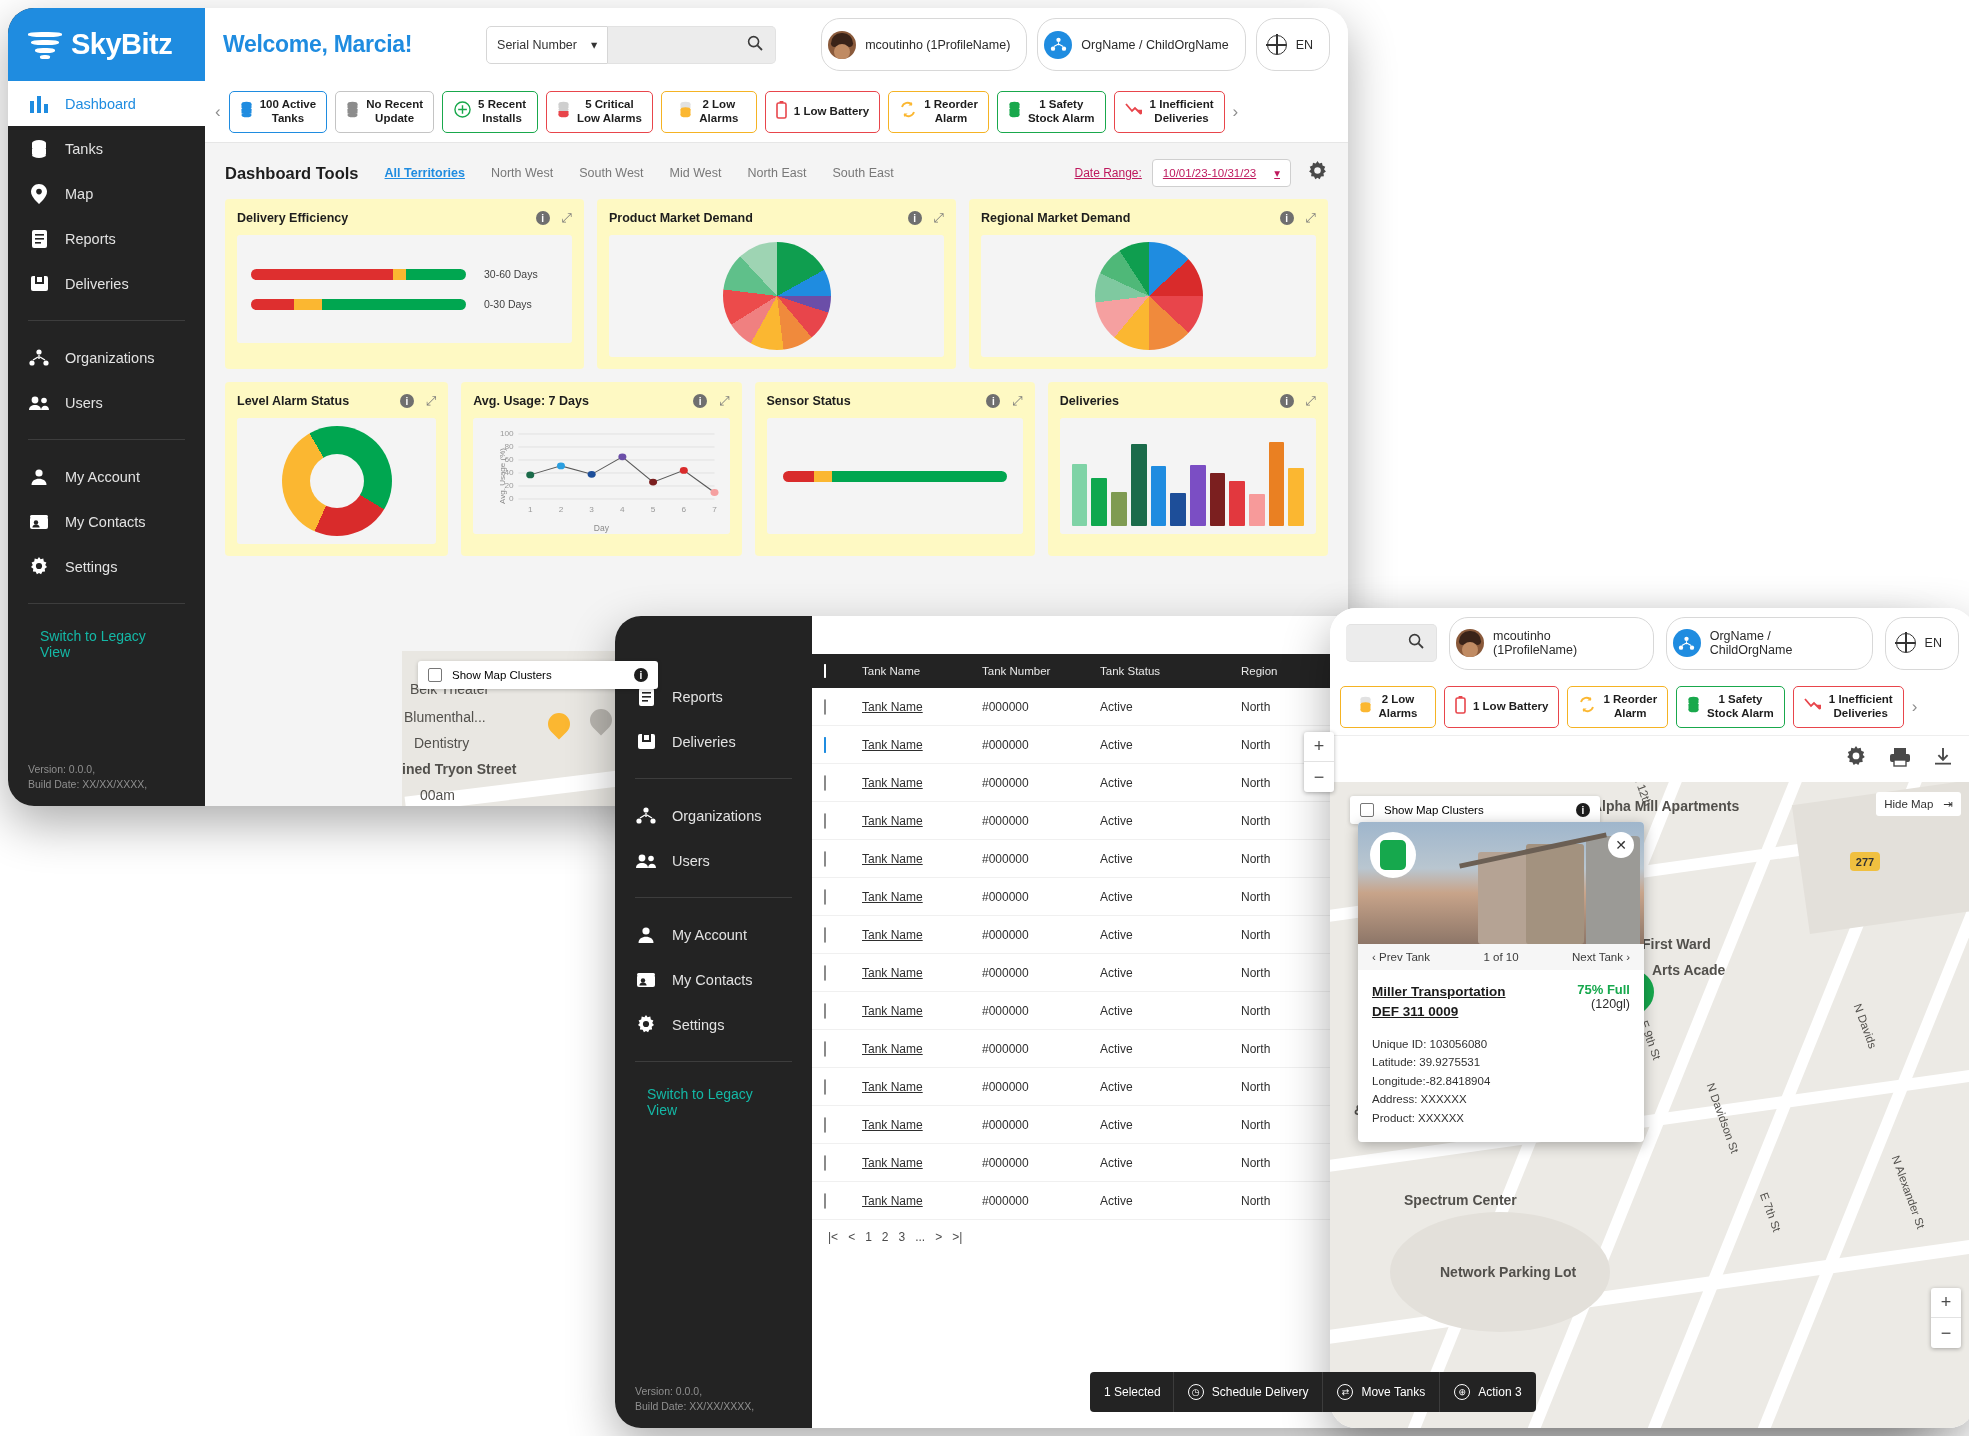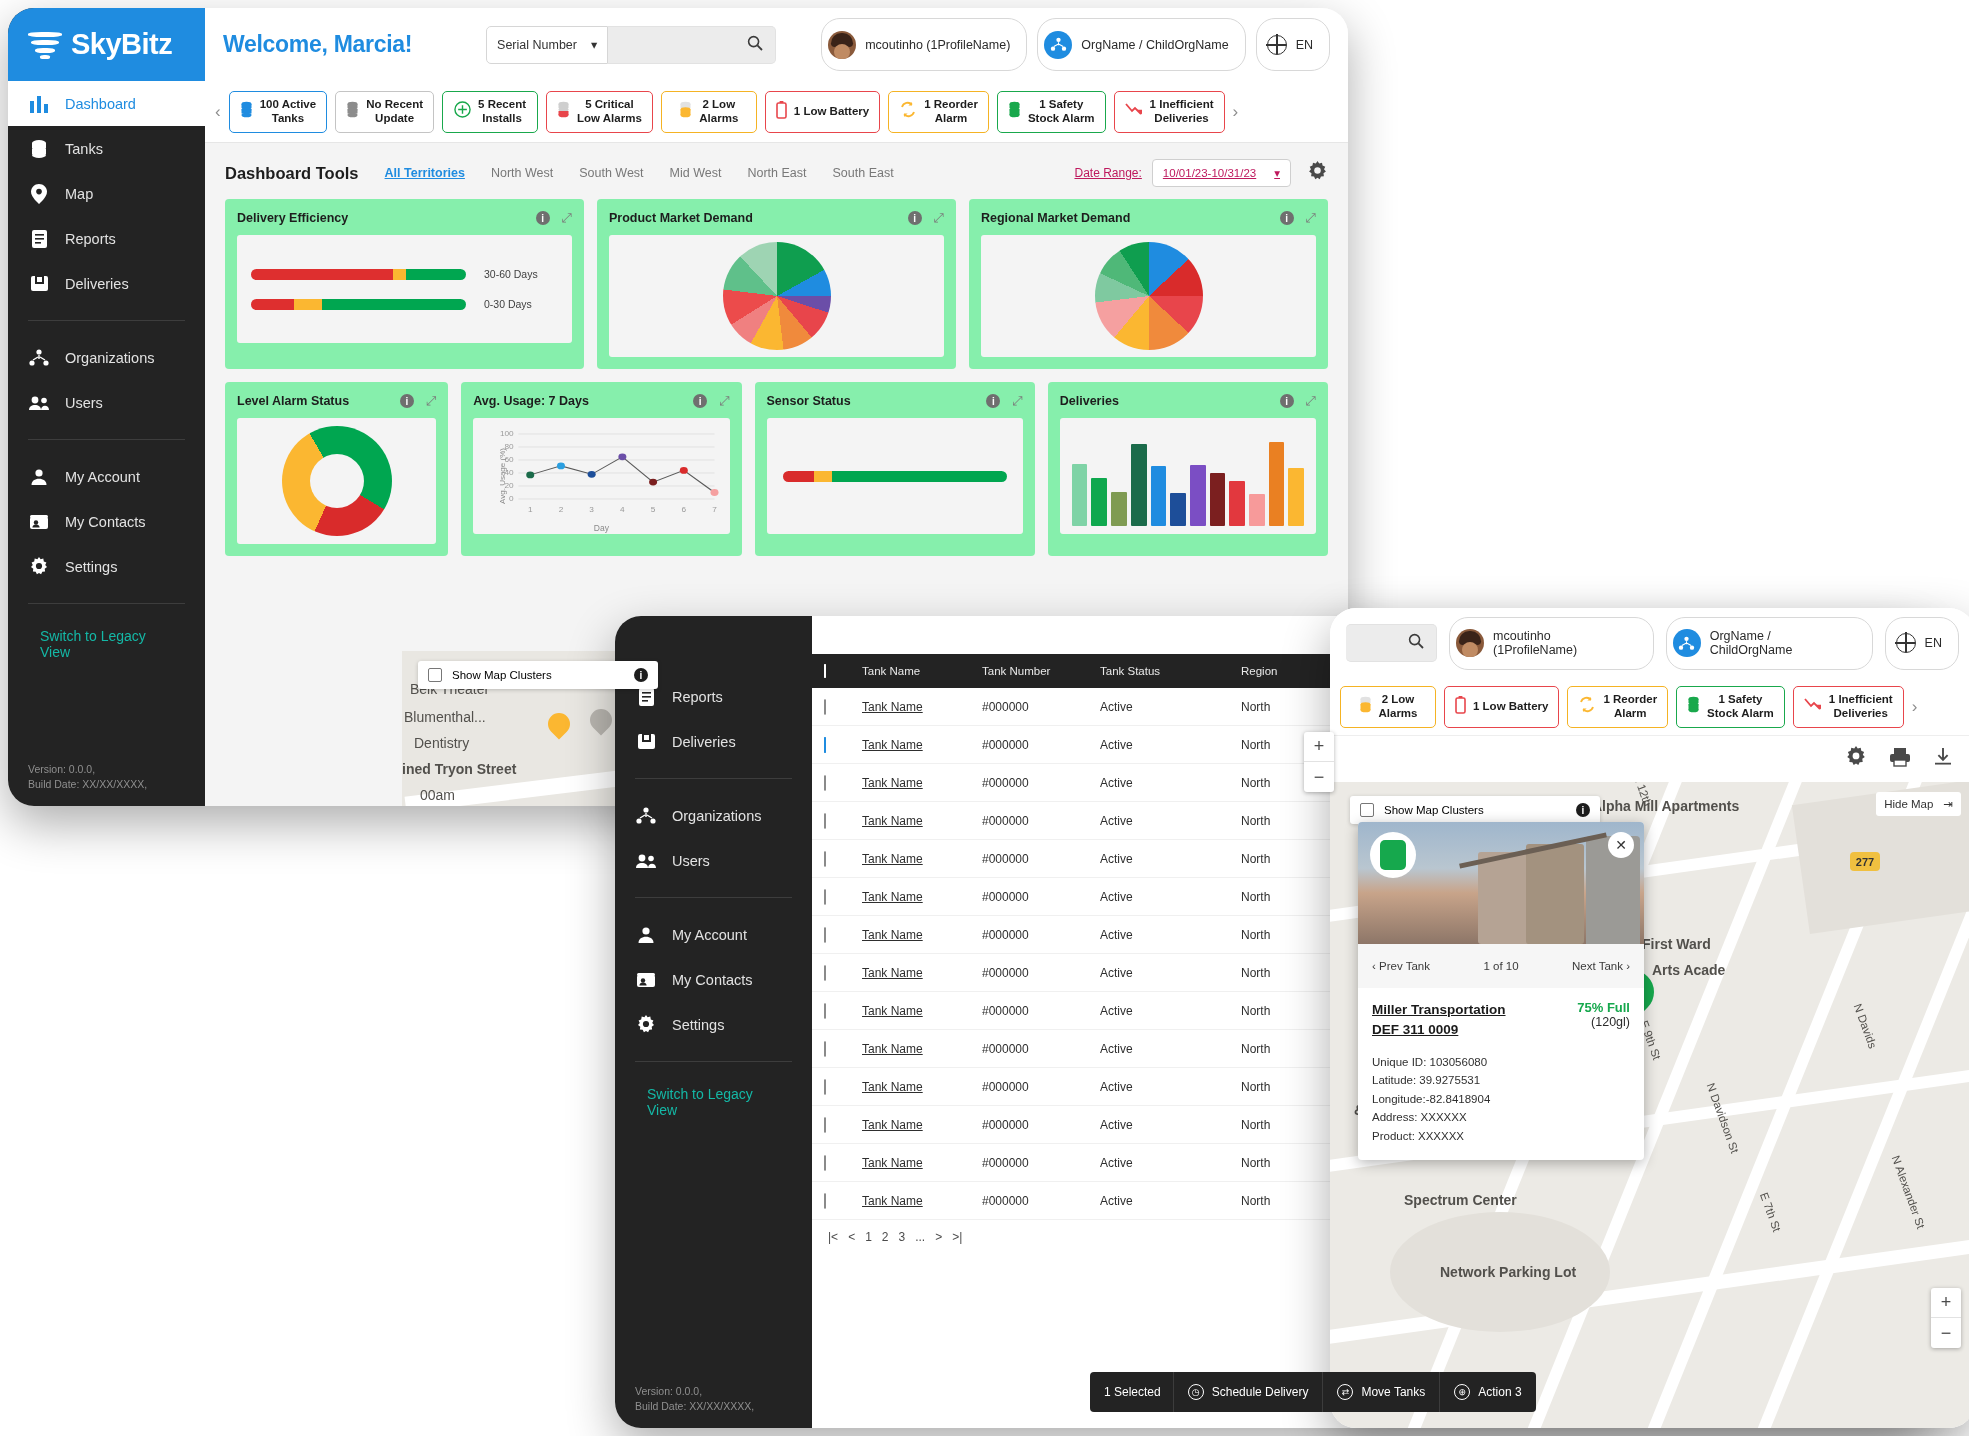--- a/index.html
+++ b/index.html
@@ -89,21 +89,21 @@
   .chev { color:#8d8d8d; font-size:17px; cursor:pointer; }
 
   .tools-bar { display:flex; align-items:center; gap:26px; padding: 16px 20px 12px 20px; }
   .tools-title { font-size:16.5px; font-weight:700; color:#1d1d1d;}
   .terr { font-size:12.5px; color:#787878; cursor:pointer;}
   .terr.active { color:#1f8ce0; font-weight:700; text-decoration:underline;}
   .daterange { margin-left:auto; display:flex; align-items:center; gap:10px; font-size:12px; color:#be185d;text-decoration:underline;}
   .dr-select { border:1px solid #cfcfcf; border-radius:4px; background:#fff; padding:6px 10px; font-size:11.5px; display:flex; gap:18px; align-items:center;}
 
   .cards { padding: 0 20px; display:grid; grid-template-columns: repeat(3, 1fr); gap: 13px;}
-  .card { background:#86efac; border-radius:4px; padding: 11px 12px 12px 12px; }
+  .card { background:#fef9c3; border-radius:4px; padding: 11px 12px 12px 12px; }
   .card-head { display:flex; align-items:center; margin-bottom:9px;}
   .card-title { font-size:12.5px; font-weight:700; color:#1d1d1d;}
   .card-tools { margin-left:auto; display:flex; gap:12px; align-items:center;}
   .info-i { width:14px;height:14px;border-radius:50%;background:#6f6f6f;color:#fff;font-size:10px;font-weight:700;display:flex;align-items:center;justify-content:center; cursor:pointer;}
   .expand { color:#7a7a7a; font-size:13px; cursor:pointer;}
   .plot { background:#f4f4f4; border-radius:3px; }
 
   .bars-plot { height: 108px; display:flex; flex-direction:column; justify-content:center; gap:18px; padding: 0 14px;}
   .barline { display:flex; align-items:center; gap:18px;}
   .bar { height:11px; display:flex; border-radius:6px; overflow:hidden; flex:1;}
@@ -177,21 +177,21 @@
   .w3-icons { height:46px; background:#fff; display:flex; align-items:center; justify-content:flex-end; gap:22px; padding-right:22px;}
   .w3-map { position:absolute; left:0; right:0; top:174px; bottom:0; background:#eceae5; overflow:hidden;}
   .popup {
     position:absolute; left:28px; top:40px; width:286px; background:#fff; border-radius:4px;
     box-shadow:0 3px 14px rgba(0,0,0,.3); overflow:hidden; z-index:6;
   }
   .popup-photo{height:122px;position:relative;background:linear-gradient(#9fb6cc 0%,#b9c6d0 38%,#c8a48a 58%,#8d7668 100%);}
   .tank-badge{position:absolute;left:12px;top:10px;width:46px;height:46px;border-radius:50%;background:#fff;display:flex;align-items:center;justify-content:center;}
   .tank-sq{width:26px;height:30px;border-radius:5px;background:#16a84d;}
   .popup-x{position:absolute;right:10px;top:10px;width:26px;height:26px;border-radius:50%;background:#fff;display:flex;align-items:center;justify-content:center;font-size:14px;color:#333;}
-  .popup-nav{display:flex;align-items:center;justify-content:space-between;padding:16px 14px;font-size:11.5px;color:#3b3b3b;background:#f6f6f6;}
+  .popup-nav{display:flex;align-items:center;justify-content:space-between;padding:7px 14px;font-size:11.5px;color:#3b3b3b;background:#f6f6f6;}
   .popup-body{padding:12px 14px 14px 14px;}
   .pt-title{font-size:13.5px;font-weight:700;color:#1b1b1b;text-decoration:underline;line-height:1.5;}
   .pt-pct{font-size:13px;font-weight:700;color:#16a84d;text-align:right;}
   .pt-gal{font-size:12.5px;color:#2b2b2b;text-align:right;}
   .pt-meta{font-size:11.5px;color:#303030;line-height:1.62;margin-top:12px;}
   .hidemap{position:absolute;right:14px;top:10px;display:flex;gap:10px;align-items:center;font-size:11.5px;color:#333;background:#fff;padding:5px 8px;border-radius:3px;z-index:6;}
 </style>
 </head>
 <body>
 

